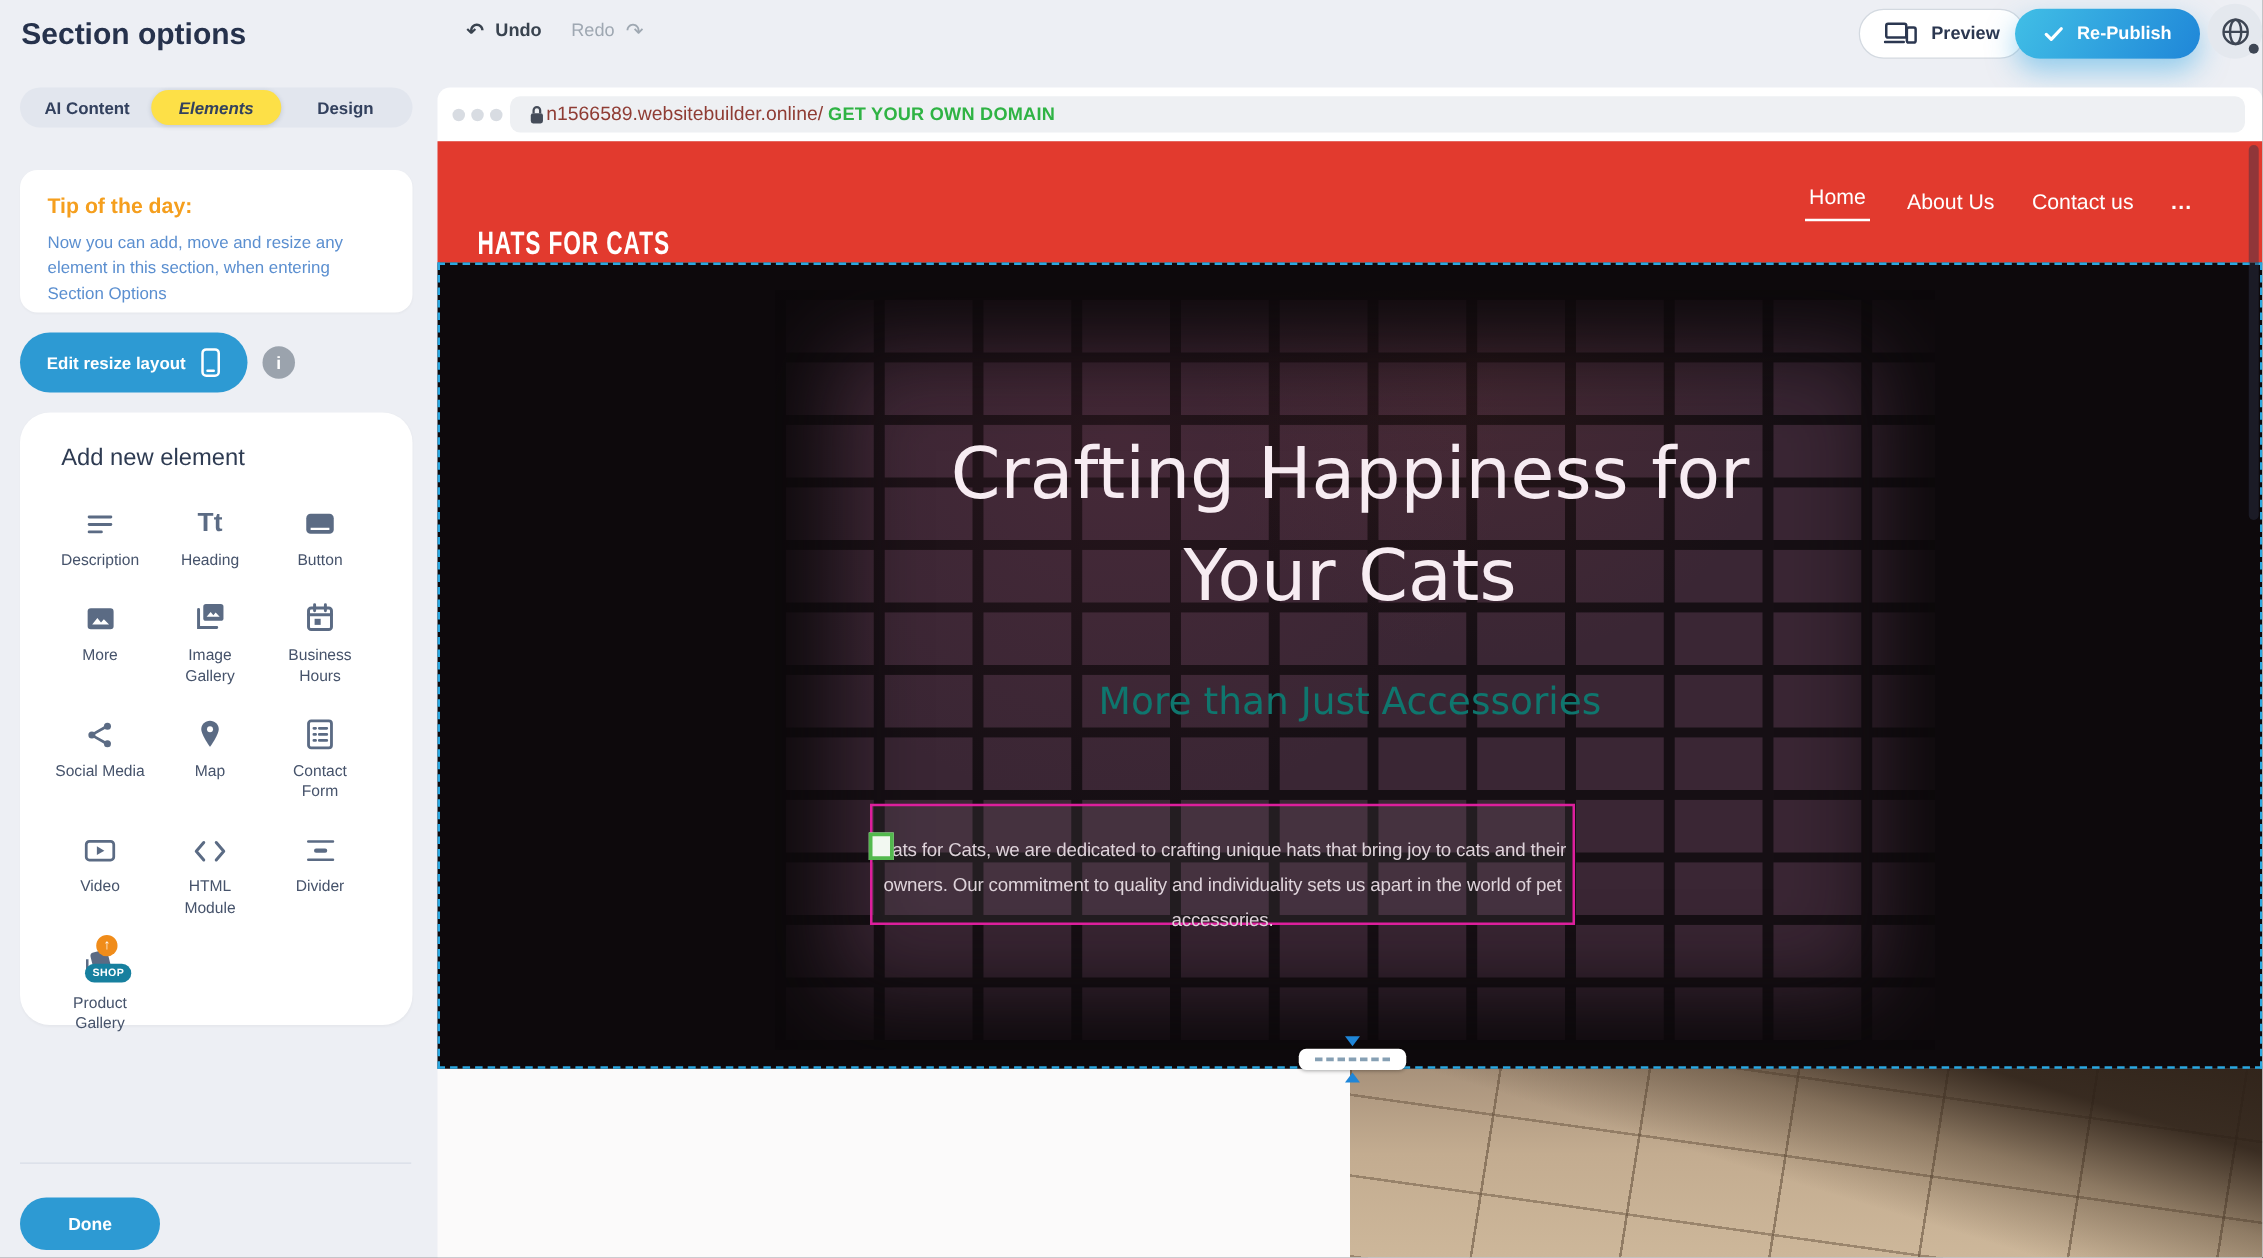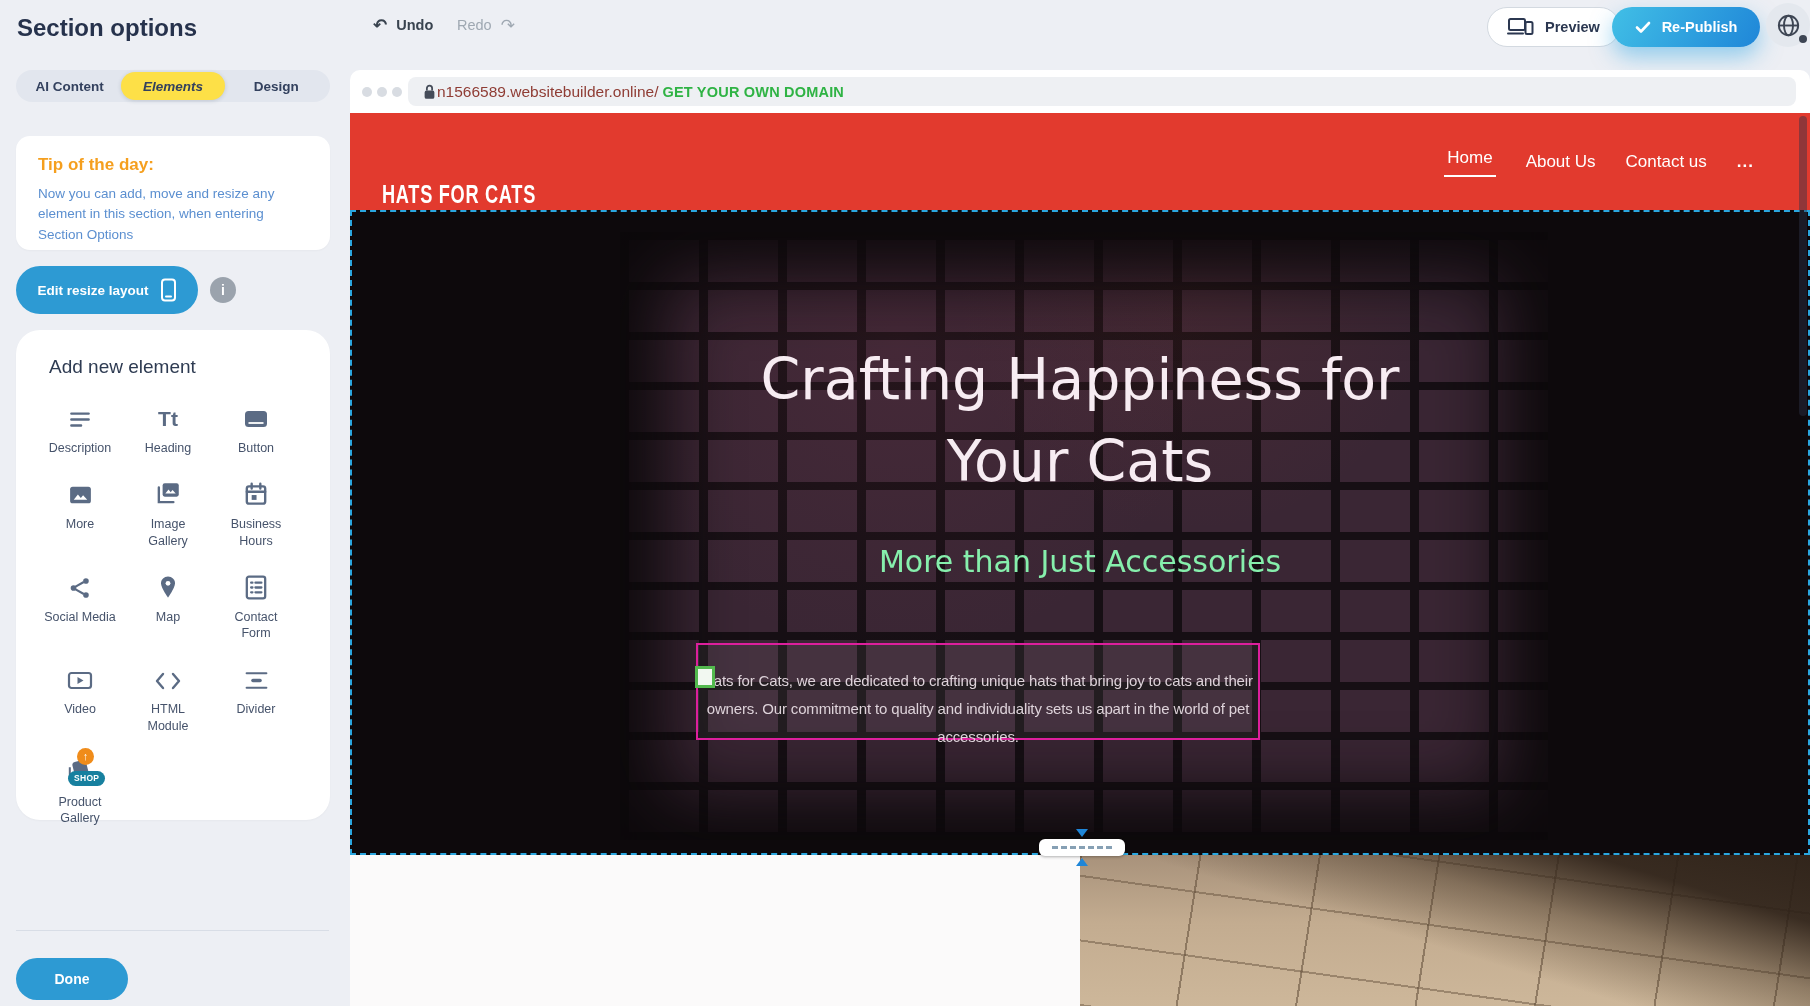--- a/index.html
+++ b/index.html
@@ -79,21 +79,21 @@
     background-image:
       radial-gradient(circle at 30% 18%,rgba(140,60,80,.14),transparent 38%),
       radial-gradient(circle at 62% 10%,rgba(160,70,60,.12),transparent 30%),
       linear-gradient(90deg,#160f14 0,#160f14 9px,transparent 9px),
       linear-gradient(180deg,#160f14 0,#160f14 8px,transparent 8px);
     background-size:100% 100%,100% 100%,79px 50px,79px 50px;
     box-shadow:inset 0 0 70px 45px rgba(11,8,10,.97);}
   .hero-title{position:absolute;top:126px;left:0;right:0;margin:0 auto;width:720px;text-align:center;
     font-family:"DejaVu Sans",sans-serif;font-size:57px;line-height:82px;color:#f7ecf2;font-weight:500;}
   .hero-sub{position:absolute;top:332px;left:0;width:100%;text-align:center;
-    font-family:"DejaVu Sans",sans-serif;font-size:30px;color:#86efac;}
+    font-family:"DejaVu Sans",sans-serif;font-size:30px;color:#0f766e;}
   .select-box{position:absolute;left:344px;top:431px;width:564px;height:97px;
     border:2px solid #dd1f9d;background:rgba(255,255,255,.06);box-sizing:border-box;cursor:move;}
   .select-desc{margin:22px 2px 0 2px;text-align:center;font-size:15px;line-height:28px;
     color:#ded3da;letter-spacing:-.15px;}
   .green-handle{position:absolute;left:-3px;top:21px;width:20px;height:22px;background:#f2f8f1;
     border:3px solid #53b94e;box-sizing:border-box;cursor:ew-resize;}
   .resize{position:absolute;left:687px;top:617px;width:86px;display:flex;flex-direction:column;
     align-items:center;gap:2px;cursor:ns-resize;}
   .arr-down{width:0;height:0;border-left:6px solid transparent;border-right:6px solid transparent;
     border-top:8px solid #1f86d8;}

